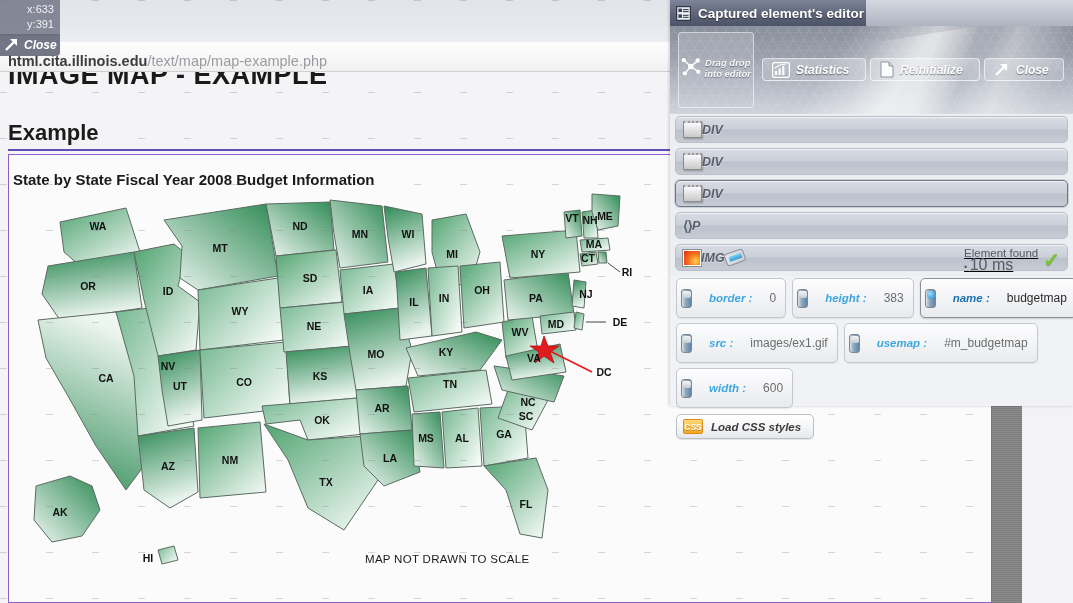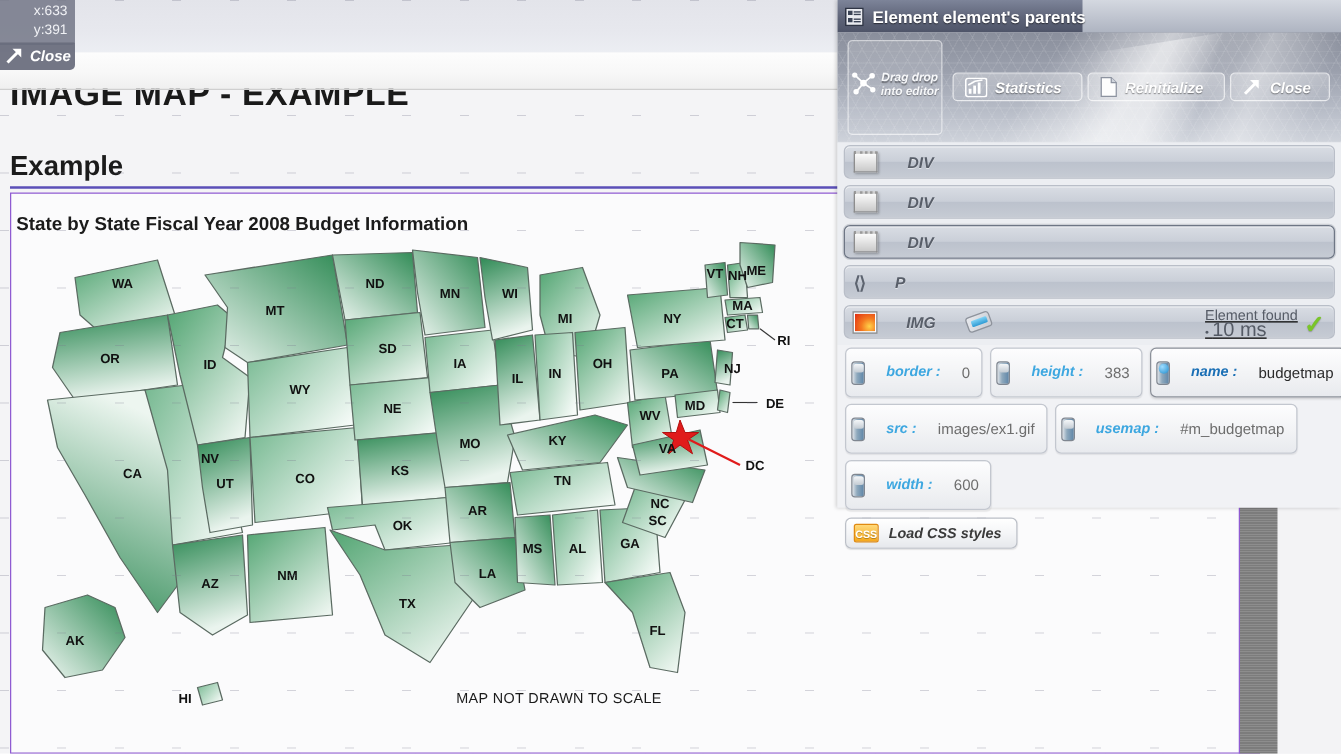--- a/index.html
+++ b/index.html
@@ -195,21 +195,21 @@
     background: #eceef2;
     padding: 2px 5px;
   }
   .row {
     position: relative;
     height: 27px;
     margin-bottom: 5px;
     border: 1px solid #b9bec8;
     border-radius: 5px;
     background: linear-gradient(to bottom, #d9dde4 0%, #cacfd8 48%, #bcc2cd 52%, #c6cbd4 100%);
-    display: flex; align-items: center; padding-left: 7px; gap: 24px;
+    display: flex; align-items: center; padding-left: 7px; gap: 0;
     box-shadow: inset 0 1px 0 rgba(255,255,255,0.6);
   }
   .row.selected {
     border: 1px solid #6e7685;
     box-shadow: inset 0 1px 0 rgba(255,255,255,0.6), 0 0 0 1px rgba(110,118,133,0.25);
   }
   .row .tag {
     font-size: 12.5px; font-style: italic; font-weight: bold; color: #585e69;
     text-shadow: 0 1px 0 rgba(255,255,255,0.5);
   }
@@ -502,20 +502,23 @@
         </g>
       </svg>
     </div>
 
     <div class="map-note">MAP NOT DRAWN TO SCALE</div>
 
     <div class="page-grid"></div>
   </div>
 
   <div class="urlbar"></div>
+  <div class="url-text">
+    <span class="host">html.cita.illinois.edu</span><span>/text/map/map-example.php</span>
+  </div>
 
   <div class="scroll-gutter"></div>
   <div class="page-right-border"></div>
   <div class="scrollbar"></div>
 
   <div class="xy-box">
     <div>x:633</div>
     <div>y:391</div>
   </div>
   <div class="close-pill">
@@ -532,21 +535,21 @@
       <div class="titlebar-right-cap"></div>
       <svg width="15" height="15" viewBox="0 0 15 15" style="position:relative;z-index:2">
         <rect x="0.6" y="0.6" width="13.8" height="13.8" fill="#e9ebf0" stroke="#2f3545" stroke-width="1.2"></rect>
         <rect x="2.4" y="2.6" width="3.6" height="3.4" fill="#3a4355"></rect>
         <rect x="7" y="3" width="5.6" height="1.1" fill="#3a4355"></rect>
         <rect x="7" y="5" width="5.6" height="1.1" fill="#3a4355"></rect>
         <rect x="2.4" y="8.4" width="3.6" height="3.4" fill="#3a4355"></rect>
         <rect x="7" y="8.8" width="5.6" height="1.1" fill="#3a4355"></rect>
         <rect x="7" y="10.8" width="5.6" height="1.1" fill="#3a4355"></rect>
       </svg>
-      <span class="ttl" style="position:relative;z-index:2">Element element's parents</span>
+      <span class="ttl" style="position:relative;z-index:2">Captured element's editor</span>
     </div>
 
     <div class="panel-toolbar">
       <div class="hex-tex"></div>
       <div class="swoosh"></div>
 
       <div class="dragdrop-tile">
         <svg width="44" height="40" viewBox="0 0 44 40" style="margin-bottom:2px">
           <g stroke="#ffffff" stroke-width="2.6">
             <line x1="22" y1="19" x2="10" y2="8"></line>

